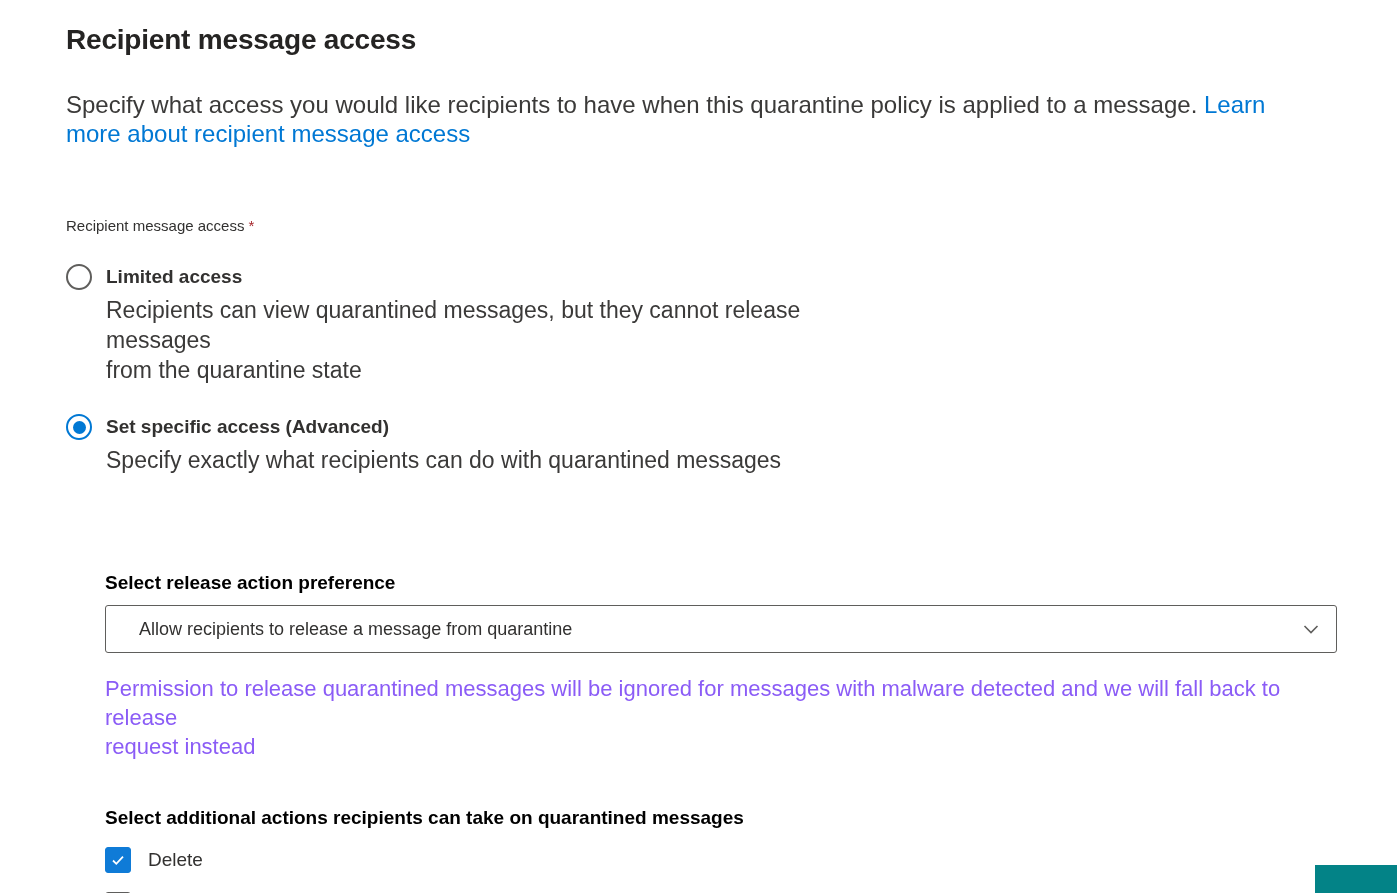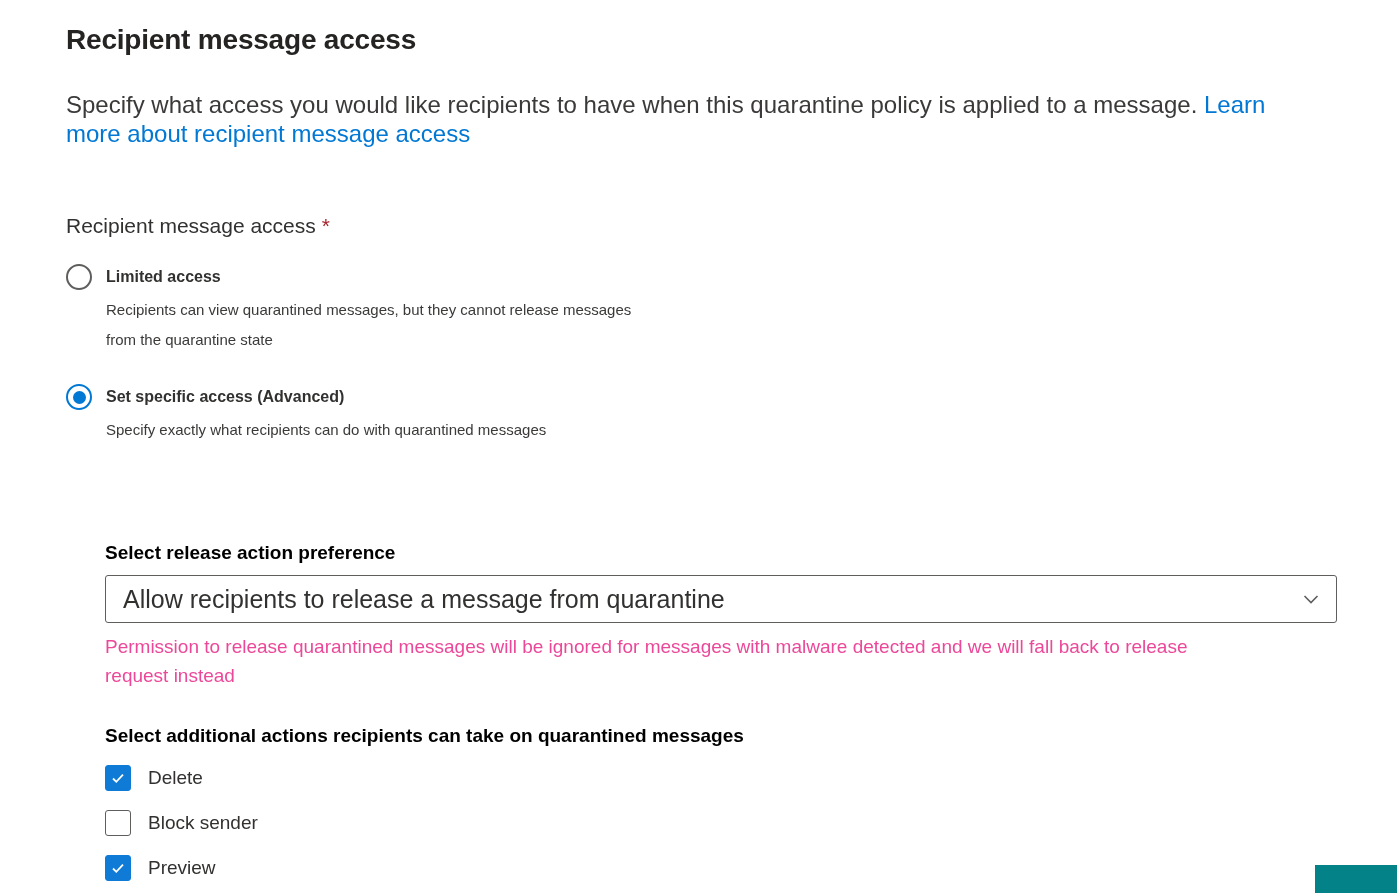--- a/index.html
+++ b/index.html
@@ -28,21 +28,21 @@
     max-width: 1240px;
   }
   .intro a {
     color: #0078d4;
     text-decoration: none;
     cursor: pointer;
   }
 
   .field-label {
     margin-top: 66px;
-    font-size: 21px;
+    font-size: 15px;
     line-height: 24px;
     color: #323130;
   }
   .required { color: #a4262c; }
 
   
   .radio-option { margin-top: 26px; }
   .radio-option.second { margin-top: 29px; }
   .radio-row { display: flex; align-items: flex-start; cursor: pointer; }
   .radio-circle {
@@ -54,28 +54,28 @@
     display: flex; align-items: center; justify-content: center;
   }
   .radio-circle.selected { border-color: #0078d4; }
   .radio-circle.selected .dot {
     width: 13px; height: 13px;
     border-radius: 50%;
     background: #0078d4;
   }
   .radio-label {
     margin-left: 14px;
-    font-size: 16px;
+    font-size: 19px;
     line-height: 26px;
     font-weight: 700;
     color: #323130;
   }
   .radio-desc {
     margin: 5px 0 0 40px;
-    font-size: 15px;
+    font-size: 23px;
     line-height: 30px;
     color: #3b3a39;
     white-space: pre-line;
     max-width: 720px;
   }
 
   
   .subsection { margin: 96px 0 0 39px; }
 
   .sub-label {
@@ -91,38 +91,39 @@
     height: 48px;
     border: 1.5px solid #5f5e5c;
     border-radius: 3px;
     background: #ffffff;
     display: flex;
     align-items: center;
     padding: 0 16px 0 17px;
     cursor: pointer;
   }
   .dropdown-value {
-    font-size: 25px;
+    font-size: 18px;
     color: #323130;
     flex: 1 1 auto;
     white-space: nowrap;
     overflow: hidden;
+    margin-left: 16px;
   }
   .chevron { flex: 0 0 auto; display: flex; align-items: center; }
 
   .note {
-    margin-top: 9px;
-    font-size: 19px;
+    margin-top: 21px;
+    font-size: 22px;
     line-height: 29px;
-    color: #ec4899;
+    color: #8b5cf6;
     white-space: pre-line;
     max-width: 1240px;
   }
 
-  .actions-label { margin-top: 34px; }
+  .actions-label { margin-top: 45px; }
 
   .check-list { margin-top: 17px; }
   .check-row {
     display: flex;
     align-items: center;
     cursor: pointer;
     margin-top: 19px;
     height: 26px;
   }
   .check-row:first-child { margin-top: 12px; }

